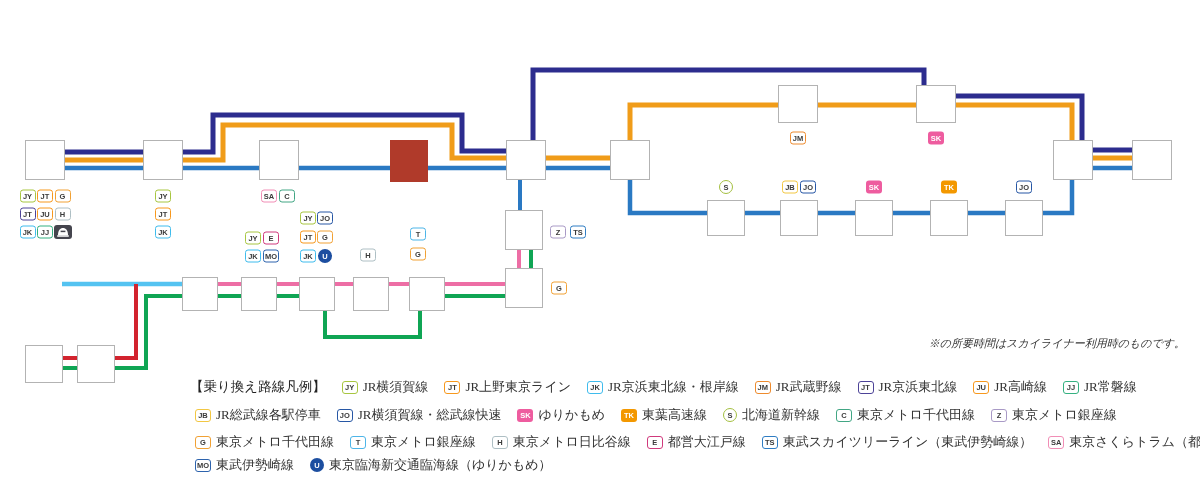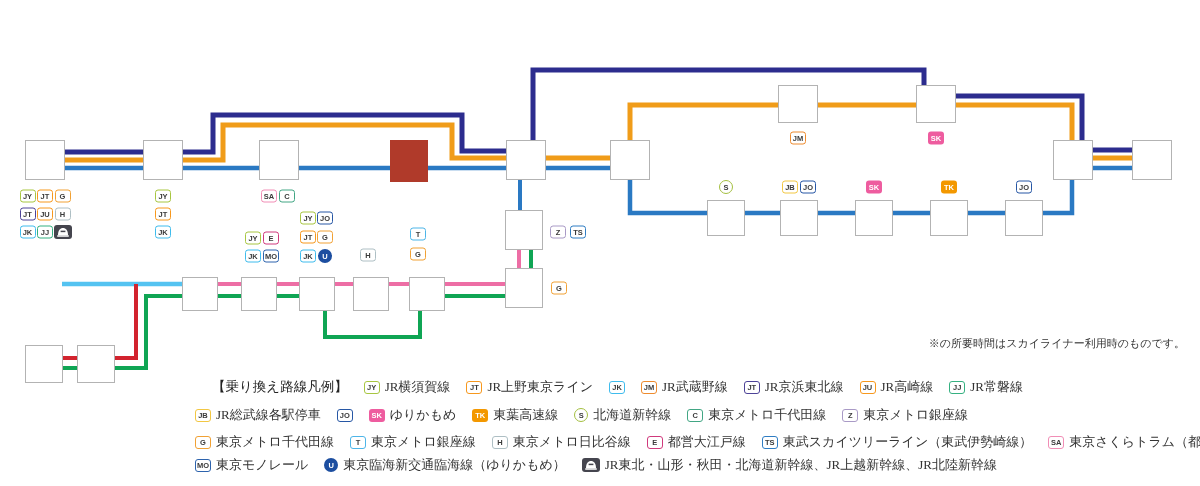--- a/index.html
+++ b/index.html
@@ -189,34 +189,35 @@
       <div class="hlabel" style="top: 300px; left: 479px; transform: translateX(-50%); font-size: 12px; line-height: 13.5px; text-align: center;"></div>
       <div class="hlabel" style="top: 257px; left: 128px; transform: translateX(-50%); font-size: 12px;"></div>
       <div class="hlabel" style="top: 308px; right: 1072px; font-size: 12px; line-height: 13.5px; text-align: right;"></div>
       <div class="hlabel" style="top: 276px; left: 25px; font-size: 12px;"></div>
       <div class="hlabel" style="top: 160px; left: 726px; transform: translateX(-50%); font-size: 10.5px;"></div>
       <div class="hlabel" style="top: 160px; left: 949px; transform: translateX(-50%); font-size: 10.5px;"></div>
       <div class="hlabel" style="top: 74px; left: 958px; font-size: 11px;"></div>
       <div class="hlabel" style="top: 129px; left: 1094px; font-size: 11px;"></div>
       <div class="hlabel" style="top: 136px; left: 1174px; font-size: 11px;"></div>
     </div>
-  <div class="note" style="right:15px;top:336px;">※の所要時間はスカイライナー利用時のものです。</div>
+  <div class="note" style="right:15px;top:336px;font-style:italic;">※の所要時間はスカイライナー利用時のものです。</div>
   <div id="legend">
-      <div class="legend-row" style="left: 212px; top: 378px;">
+      <div class="legend-row" style="left: 190px; top: 378px;">
         <span class="legend-heading">【乗り換え路線凡例】</span>
         <span class="legend-item">
           <span class="badge" style="font-size: 7.5px; width: 16px; height: 13px; border: 1.6px solid rgb(168, 198, 65); color: rgb(58, 58, 58);">JY</span>
           <span>JR横須賀線</span>
         </span>
         <span class="legend-item">
           <span class="badge" style="font-size: 7.5px; width: 16px; height: 13px; border: 1.6px solid rgb(247, 152, 29); color: rgb(58, 58, 58);">JT</span>
           <span>JR上野東京ライン</span>
         </span>
         <span class="legend-item">
           <span class="badge" style="font-size: 7.5px; width: 16px; height: 13px; border: 1.6px solid rgb(63, 188, 237); color: rgb(58, 58, 58);">JK</span>
+          <span>JR京浜東北線・根岸線</span>
         </span>
         <span class="legend-item">
           <span class="badge" style="font-size: 7.5px; width: 16px; height: 13px; border: 1.6px solid rgb(238, 139, 46); color: rgb(58, 58, 58);">JM</span>
           <span>JR武蔵野線</span>
         </span>
         <span class="legend-item">
           <span class="badge" style="font-size: 7.5px; width: 16px; height: 13px; border: 1.6px solid rgb(77, 67, 152); color: rgb(58, 58, 58);">JT</span>
           <span>JR京浜東北線</span>
         </span>
         <span class="legend-item">
@@ -228,20 +229,21 @@
           <span>JR常磐線</span>
         </span>
       </div>
       <div class="legend-row" style="left: 195px; top: 406px;">
         <span class="legend-item">
           <span class="badge" style="font-size: 7.5px; width: 16px; height: 13px; border: 1.6px solid rgb(242, 199, 67); color: rgb(58, 58, 58);">JB</span>
           <span>JR総武線各駅停車</span>
         </span>
         <span class="legend-item">
           <span class="badge" style="font-size: 7.5px; width: 16px; height: 13px; border: 1.6px solid rgb(39, 87, 165); color: rgb(58, 58, 58);">JO</span>
+          <span>JR横須賀線・総武線快速</span>
         </span>
         <span class="legend-item">
           <span class="badge" style="font-size: 7.5px; width: 16px; height: 13px; background: rgb(238, 92, 159); color: rgb(255, 255, 255);">SK</span>
           <span>ゆりかもめ</span>
         </span>
         <span class="legend-item">
           <span class="badge" style="font-size: 7.5px; width: 16px; height: 13px; background: rgb(243, 152, 0); color: rgb(255, 255, 255);">TK</span>
           <span>東葉高速線</span>
         </span>
         <span class="legend-item">
@@ -279,31 +281,21 @@
           <span>東武スカイツリーライン（東武伊勢崎線）</span>
         </span>
         <span class="legend-item">
           <span class="badge" style="font-size: 7.5px; width: 16px; height: 13px; border: 1.6px solid rgb(241, 142, 182); color: rgb(58, 58, 58);">SA</span>
           <span>東京さくらトラム（都電荒川線）</span>
         </span>
       </div>
       <div class="legend-row" style="left: 195px; top: 456px;">
         <span class="legend-item">
           <span class="badge" style="font-size: 7.5px; width: 16px; height: 13px; border: 1.6px solid rgb(45, 99, 173); color: rgb(58, 58, 58);">MO</span>
-          <span>東京モノレール</span>
+          <span>東武伊勢崎線</span>
         </span>
         <span class="legend-item">
           <span class="badge" style="font-size: 7.5px; width: 14px; height: 14px; border-radius: 50%; background: rgb(28, 78, 160); color: rgb(255, 255, 255);">U</span>
           <span>東京臨海新交通臨海線（ゆりかもめ）</span>
-        </span>
-        <span class="legend-item">
-          <span class="badge" style="width: 18px; height: 14px; background: rgb(69, 69, 78);">
-            <svg width="18" height="14" viewBox="0 0 18 14">
-              <path d="M4,10.2 C4,5.2 6.2,3 9,3 C11.8,3 14,5.2 14,10.2 Z" fill="#fff"></path>
-              <rect x="3" y="10.2" width="12" height="1.6" rx="0.8" fill="#fff"></rect>
-              <line x1="6.6" y1="6.4" x2="11.4" y2="6.4" stroke="#45454e" stroke-width="1.5"></line>
-            </svg>
-          </span>
-          <span>JR東北・山形・秋田・北海道新幹線、JR上越新幹線、JR北陸新幹線</span>
         </span>
       </div>
     </div>
 </div>
 
 </body></html>

